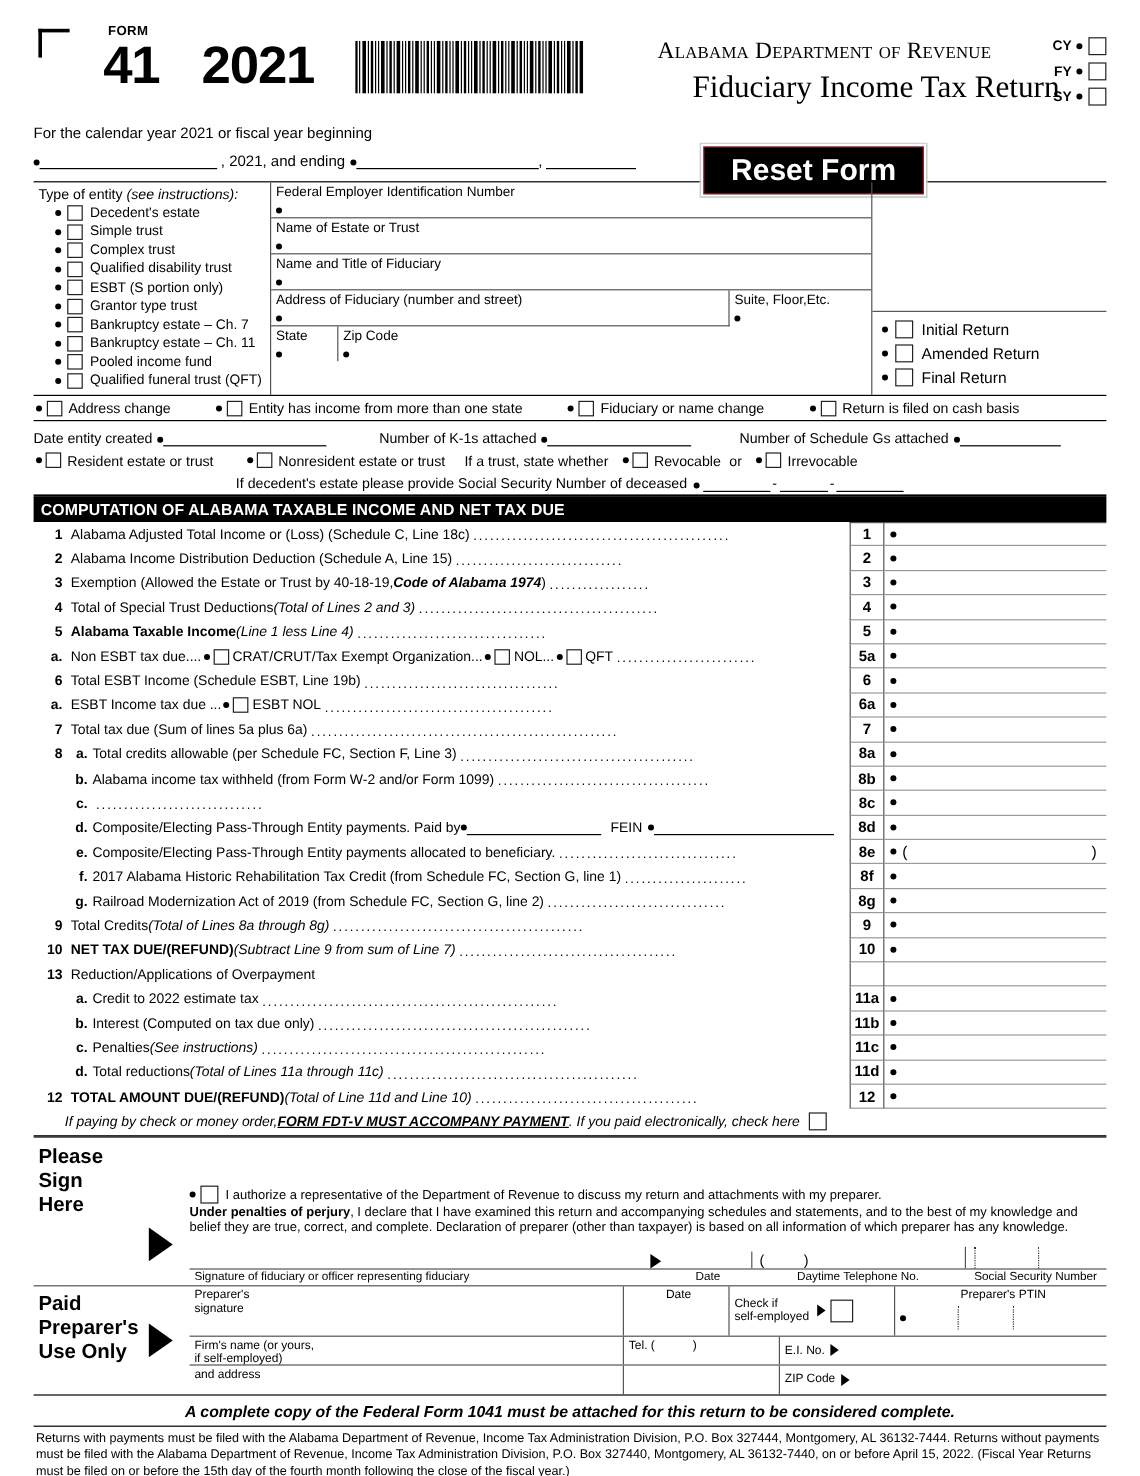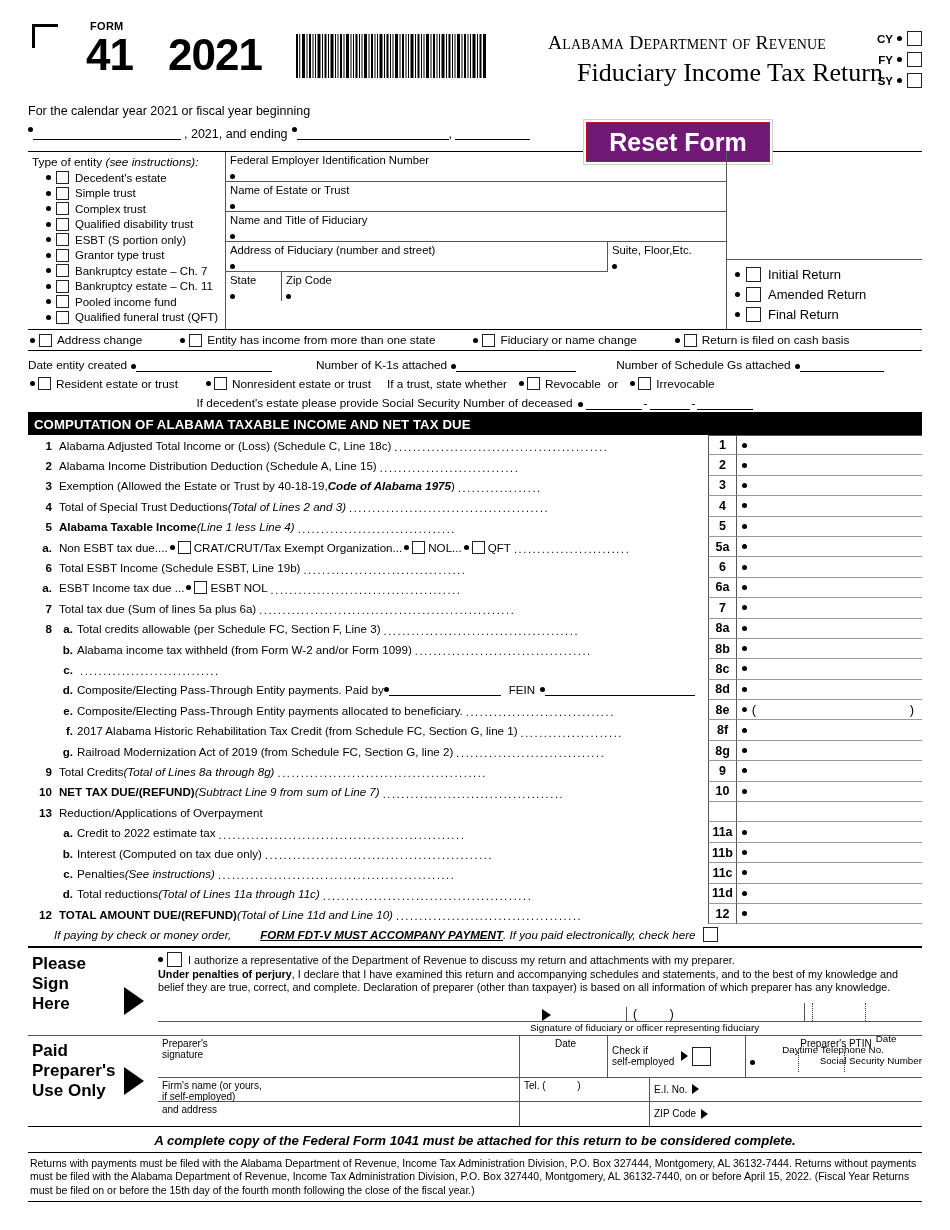--- a/index.html
+++ b/index.html
@@ -34,27 +34,27 @@
   .dot { display:inline-block; width:5px; height:5px; border-radius:50%; background:#000; vertical-align:middle; }
   .cb { display:inline-block; width:13px; height:13px; border:1.3px solid #222; background:#fff; vertical-align:middle; }
   .cb.lg { width:15px; height:15px; }
   .cb.xl { width:19px; height:19px; border:1.5px solid #222;}
   .arrow { display:inline-block; width:0;height:0; border-left:9px solid #000; border-top:6px solid transparent; border-bottom:6px solid transparent; vertical-align:middle;}
   .arrow.sm { border-left:7px solid #000; border-top:5px solid transparent; border-bottom:5px solid transparent;}
   .arrow.big { border-left:20px solid #000; border-top:14px solid transparent; border-bottom:14px solid transparent;}
 
   
   .calyear { font-size:12.5px; margin-top:4px; }
-  .dateline { margin-top:9px; font-size:12.5px; display:flex; gap:0; }
+  .dateline { margin-top:9px; font-size:12.5px; display:flex; align-items:flex-end; gap:0; }
   .ul { display:inline-block; border-bottom:1px solid #000; height:13px; }
 
   
   .resetbtn {
     position:absolute; left:584px; top:102px; width:188px; height:44px;
-    background:#701a75; border:2px solid #fff; outline:1px solid #cfcfcf;
+    background:#000000; border:2px solid #fff; outline:1px solid #cfcfcf;
     color:#fff; font-size:25px; font-weight:bold; line-height:40px; text-align:center;
     box-shadow:0 0 0 1px #b5142a inset;
   }
 
   
   .entity-wrap { margin-top:10px; border-top:1.6px solid #000; border-bottom:1.6px solid #000; display:flex; }
   .ent-left { width:198px; border-right:1.1px solid #555; padding:3px 0 4px 4px; }
   .ent-left .ttl { font-size:11.8px; margin-bottom:1px;}
   .ent-left .ttl i { font-style:italic; }
   .ent-row { display:flex; align-items:center; height:15.5px; font-size:11.5px; padding-left:14px; }
@@ -100,35 +100,35 @@
                    letter-spacing:1.6px; font-size:11px; position:relative; top:2px;}
   .tnum { width:28px; border-left:1.1px solid #555; border-bottom:1.1px solid #999;
           display:flex; align-items:center; justify-content:center;
           font-size:12.5px; font-weight:bold; }
   .tval { width:186px; border-left:1.1px solid #555; border-bottom:1.1px solid #999;
           display:flex; align-items:center; padding-left:5px; }
   .trow.topline .tnum, .trow.topline .tval { border-top:1.1px solid #555; }
   .paren { display:flex; width:100%; justify-content:space-between; padding-right:8px; font-size:13px;}
 
   .fdtv { font-size:11.6px; padding:3px 0 4px 26px; display:flex; align-items:center;font-style:italic; }
-  .fdtv u { text-decoration:underline; font-weight:bold;margin-left:29px; }
+  .fdtv u { text-decoration:underline; font-weight:bold; }
 
   
   .signsec { border-top:1.6px solid #000; display:flex; }
   .sign-label { width:96px; font-size:17px; font-weight:bold; line-height:20px; padding:6px 0 0 4px; }
   .sign-arrow { width:34px; display:flex; align-items:flex-end; padding-bottom:20px; }
   .sign-body { flex:1; padding-top:4px; }
-  .sign-auth { font-size:10.8px; display:flex; align-items:center;}
+  .sign-auth { font-size:10.8px; display:flex; align-items:center;margin-top:36px;}
   .sign-auth .dot { margin-right:4px;}
   .sign-auth .cb { margin-right:6px;}
   .perj { font-size:10.8px; line-height:12.6px; margin-top:1px;}
   .perj b { font-weight:bold; }
   .sigline { display:flex; margin-top:10px; border-bottom:1.1px solid #555; height:18px; align-items:flex-end; }
   .sigline .c { position:relative; }
-  .sigcap { display:flex; font-size:9.8px; height:13px; align-items:flex-end;flex-direction:column;}
+  .sigcap { display:flex; font-size:9.8px; height:13px; align-items:center;}
   .vline { border-left:1.1px solid #555; }
   .dotted { border-left:1.3px dotted #333; }
 
   
   .prep { border-top:1.1px solid #555; display:flex; border-bottom:1.6px solid #000; }
   .prep-label { width:96px; font-size:17px; font-weight:bold; line-height:20px; padding:5px 0 0 4px; }
   .prep-arrow { width:34px; display:flex; align-items:center; }
   .prep-body { flex:1; }
   .prow { display:flex; border-bottom:1.1px solid #555; }
   .prow:last-child { border-bottom:none; }
@@ -451,21 +451,21 @@
       <div class="tnum">2</div>
       <div class="tval">
           <span class="dot"></span>
         </div>
     </div>
 
     <div class="trow">
       <div class="tdesc">
         <span class="num">3</span>
         <span>Exemption (Allowed the Estate or Trust by 40-18-19, </span>
-        <b style="font-style:italic">Code of Alabama 1975</b>
+        <b style="font-style:italic">Code of Alabama 1974</b>
         <span>)</span>
         <span class="leader" style="flex:none;width:94px">..................</span>
       </div>
       <div class="tnum">3</div>
       <div class="tval">
           <span class="dot"></span>
         </div>
     </div>
 
     <div class="trow">

